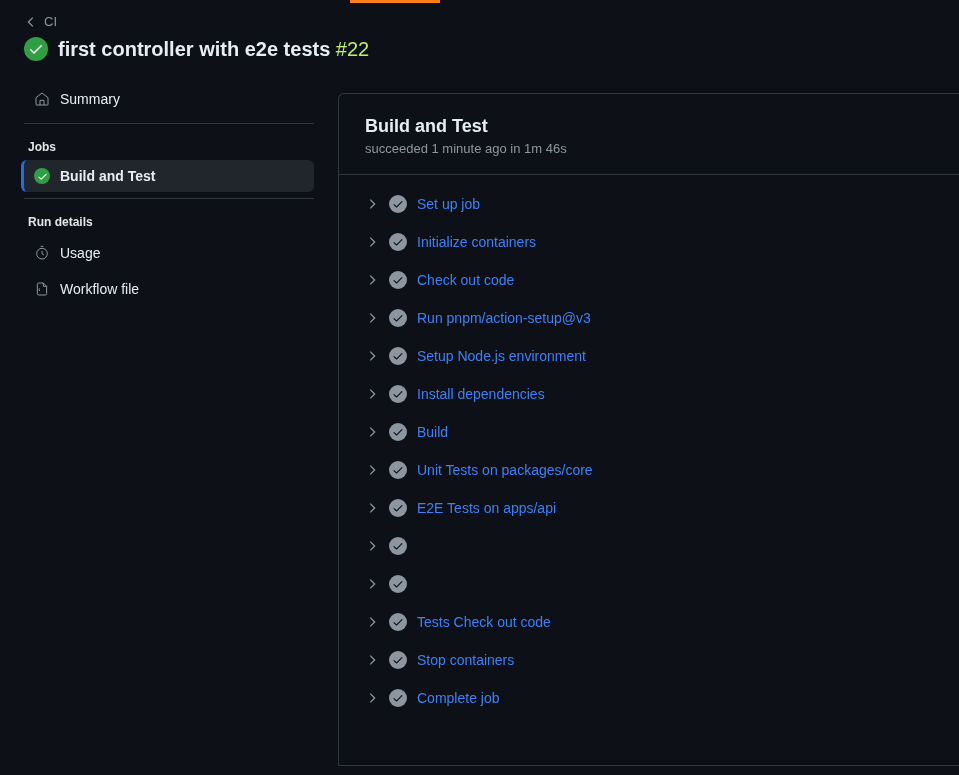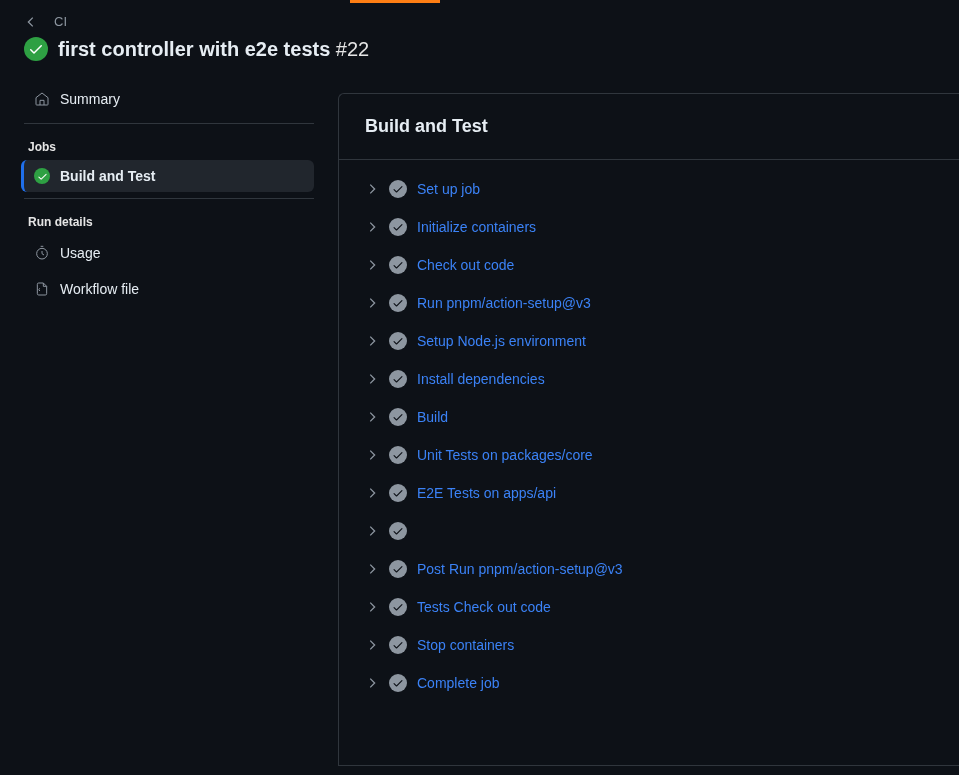--- a/index.html
+++ b/index.html
@@ -23,21 +23,21 @@
     width: 90px;
     height: 3px;
     background: #fd7e14;
   }
   .header {
     padding: 14px 24px 20px 24px;
   }
   .breadcrumb {
     display: flex;
     align-items: center;
-    gap: 16px;
+    gap: 6px;
     color: #8d96a0;
     font-size: 13px;
     margin-bottom: 8px;
     cursor: pointer;
   }
   .breadcrumb svg {
     width: 14px;
     height: 14px;
   }
   .title-row {
@@ -59,21 +59,21 @@
     width: 16px;
     height: 16px;
     fill: #fff;
   }
   .title {
     font-size: 20px;
     font-weight: 600;
     color: #e6edf3;
   }
   .title-num {
-    color: #e5e5e5;
+    color: #bef264;
     font-weight: 400;
   }
   .layout {
     display: flex;
     height: calc(100% - 90px);
   }
   .sidebar {
     width: 330px;
     padding: 0 16px 0 24px;
   }
@@ -257,20 +257,26 @@
           <path d="M14 3 V8 H19"></path>
           <path d="M9 15 L7 13 L9 11"></path>
         </svg>
       <span>Workflow file</span>
     </div>
   </aside>
 
   <main class="main">
     <div class="main-header">
       <div class="main-title">Build and Test</div>
+      <div class="main-sub">
+        <span>succeeded</span>
+        <span>1 minute ago</span>
+        <span>in</span>
+        <span>1m 46s</span>
+      </div>
     </div>
 
     <div class="steps" id="steps-container">
         <div class="step">
           <svg class="chevron" viewBox="0 0 16 16" fill="none" stroke="currentColor" stroke-width="1.5">
             <path d="M6 3 L11 8 L6 13"></path>
           </svg>
           <span class="step-status">
             <svg viewBox="0 0 16 16">
               <path d="M13.78 4.22a.75.75 0 0 1 0 1.06l-7.25 7.25a.75.75 0 0 1-1.06 0L2.22 9.28a.75.75 0 1 1 1.06-1.06L6 10.94l6.72-6.72a.75.75 0 0 1 1.06 0z"></path>
@@ -378,21 +384,20 @@
         </div>
         <div class="step">
           <svg class="chevron" viewBox="0 0 16 16" fill="none" stroke="currentColor" stroke-width="1.5">
             <path d="M6 3 L11 8 L6 13"></path>
           </svg>
           <span class="step-status">
             <svg viewBox="0 0 16 16">
               <path d="M13.78 4.22a.75.75 0 0 1 0 1.06l-7.25 7.25a.75.75 0 0 1-1.06 0L2.22 9.28a.75.75 0 1 1 1.06-1.06L6 10.94l6.72-6.72a.75.75 0 0 1 1.06 0z"></path>
             </svg>
           </span>
-          <span class="step-name">Post Run pnpm/action-setup@v3</span>
         </div>
         <div class="step">
           <svg class="chevron" viewBox="0 0 16 16" fill="none" stroke="currentColor" stroke-width="1.5">
             <path d="M6 3 L11 8 L6 13"></path>
           </svg>
           <span class="step-status">
             <svg viewBox="0 0 16 16">
               <path d="M13.78 4.22a.75.75 0 0 1 0 1.06l-7.25 7.25a.75.75 0 0 1-1.06 0L2.22 9.28a.75.75 0 1 1 1.06-1.06L6 10.94l6.72-6.72a.75.75 0 0 1 1.06 0z"></path>
             </svg>
           </span>

